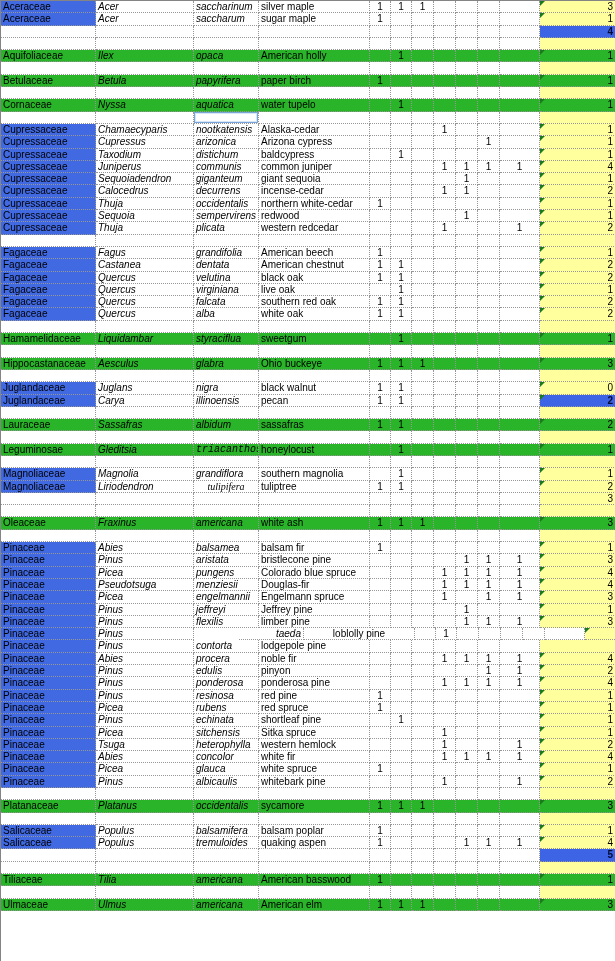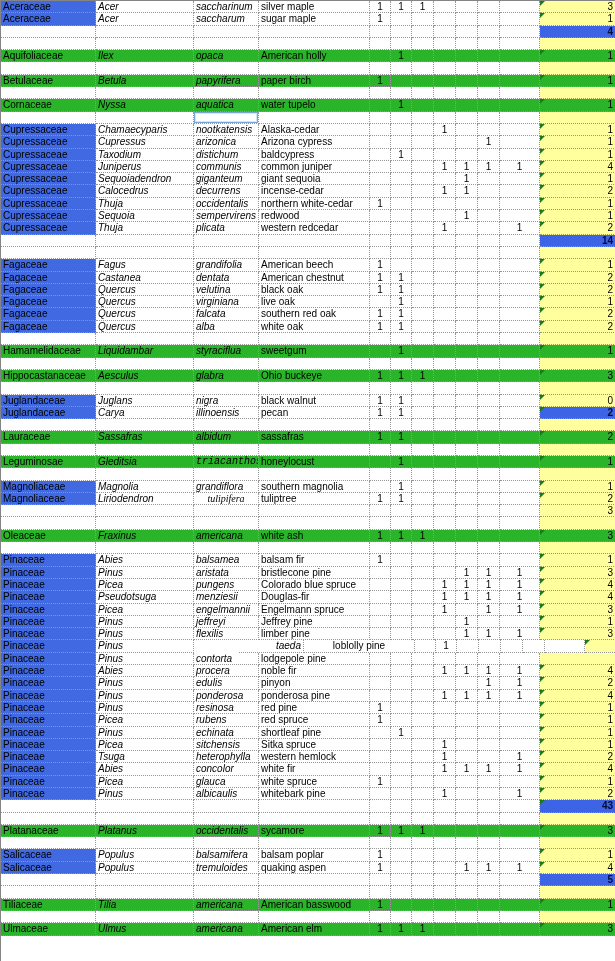--- a/index.html
+++ b/index.html
@@ -312,34 +312,20 @@
       <div class="cell it" style="width: 98px; text-align: left;"></div>
       <div class="cell it" style="width: 65px; text-align: left;"></div>
       <div class="cell" style="width: 111px; text-align: left;"></div>
       <div class="cell" style="width: 21px; text-align: center;"></div>
       <div class="cell" style="width: 21px; text-align: center;"></div>
       <div class="cell" style="width: 22px; text-align: center;"></div>
       <div class="cell" style="width: 22px; text-align: center;"></div>
       <div class="cell" style="width: 22px; text-align: center;"></div>
       <div class="cell" style="width: 22px; text-align: center;"></div>
       <div class="cell" style="width: 40px; text-align: center;"></div>
-      <div class="cell c2 c2-b" style="width: 76px; text-align: right;">14</div>
-    </div>
-    <div class="row">
-      <div class="cell" style="width: 95px; text-align: left;"></div>
-      <div class="cell it" style="width: 98px; text-align: left;"></div>
-      <div class="cell it" style="width: 65px; text-align: left;"></div>
-      <div class="cell" style="width: 111px; text-align: left;"></div>
-      <div class="cell" style="width: 21px; text-align: center;"></div>
-      <div class="cell" style="width: 21px; text-align: center;"></div>
-      <div class="cell" style="width: 22px; text-align: center;"></div>
-      <div class="cell" style="width: 22px; text-align: center;"></div>
-      <div class="cell" style="width: 22px; text-align: center;"></div>
-      <div class="cell" style="width: 22px; text-align: center;"></div>
-      <div class="cell" style="width: 40px; text-align: center;"></div>
       <div class="cell c2 c2-y" style="width: 76px; text-align: right;"></div>
     </div>
     <div class="row">
       <div class="cell famfill" style="width: 95px; text-align: left;">Fagaceae</div>
       <div class="cell it" style="width: 98px; text-align: left;">Fagus</div>
       <div class="cell it" style="width: 65px; text-align: left;">grandifolia</div>
       <div class="cell" style="width: 111px; text-align: left;">American beech</div>
       <div class="cell" style="width: 21px; text-align: center;">1</div>
       <div class="cell" style="width: 21px; text-align: center;"></div>
       <div class="cell" style="width: 22px; text-align: center;"></div>
@@ -956,34 +942,20 @@
       <div class="cell it" style="width: 98px; text-align: left;"></div>
       <div class="cell it" style="width: 65px; text-align: left;"></div>
       <div class="cell" style="width: 111px; text-align: left;"></div>
       <div class="cell" style="width: 21px; text-align: center;"></div>
       <div class="cell" style="width: 21px; text-align: center;"></div>
       <div class="cell" style="width: 22px; text-align: center;"></div>
       <div class="cell" style="width: 22px; text-align: center;"></div>
       <div class="cell" style="width: 22px; text-align: center;"></div>
       <div class="cell" style="width: 22px; text-align: center;"></div>
       <div class="cell" style="width: 40px; text-align: center;"></div>
-      <div class="cell c2 c2-b" style="width: 76px; text-align: right;"><span class="flag"></span>43</div>
-    </div>
-    <div class="row">
-      <div class="cell" style="width: 95px; text-align: left;"></div>
-      <div class="cell it" style="width: 98px; text-align: left;"></div>
-      <div class="cell it" style="width: 65px; text-align: left;"></div>
-      <div class="cell" style="width: 111px; text-align: left;"></div>
-      <div class="cell" style="width: 21px; text-align: center;"></div>
-      <div class="cell" style="width: 21px; text-align: center;"></div>
-      <div class="cell" style="width: 22px; text-align: center;"></div>
-      <div class="cell" style="width: 22px; text-align: center;"></div>
-      <div class="cell" style="width: 22px; text-align: center;"></div>
-      <div class="cell" style="width: 22px; text-align: center;"></div>
-      <div class="cell" style="width: 40px; text-align: center;"></div>
       <div class="cell c2 c2-y" style="width: 76px; text-align: right;"></div>
     </div>
     <div class="row green-row">
       <div class="cell" style="width: 95px; text-align: left;">Platanaceae</div>
       <div class="cell it" style="width: 98px; text-align: left;">Platanus</div>
       <div class="cell it" style="width: 65px; text-align: left;">occidentalis</div>
       <div class="cell" style="width: 111px; text-align: left;">sycamore</div>
       <div class="cell" style="width: 21px; text-align: center;">1</div>
       <div class="cell" style="width: 21px; text-align: center;">1</div>
       <div class="cell" style="width: 22px; text-align: center;">1</div>

